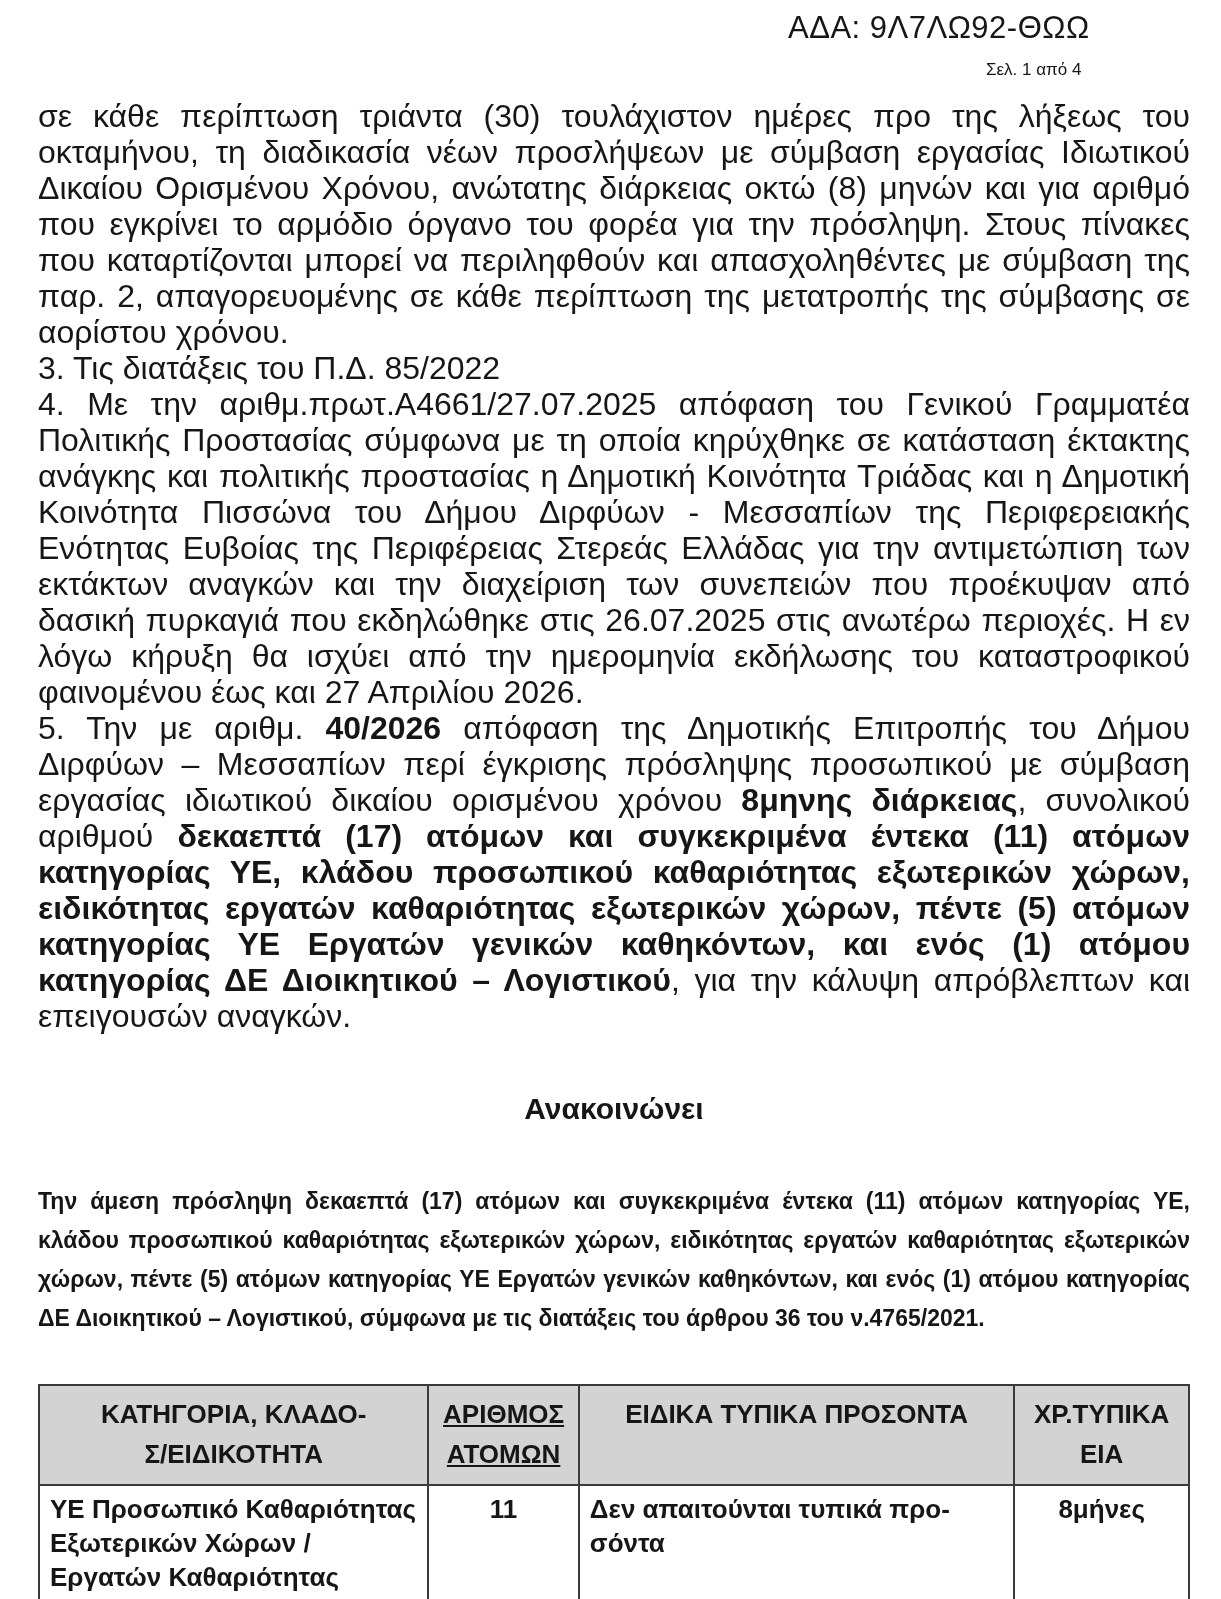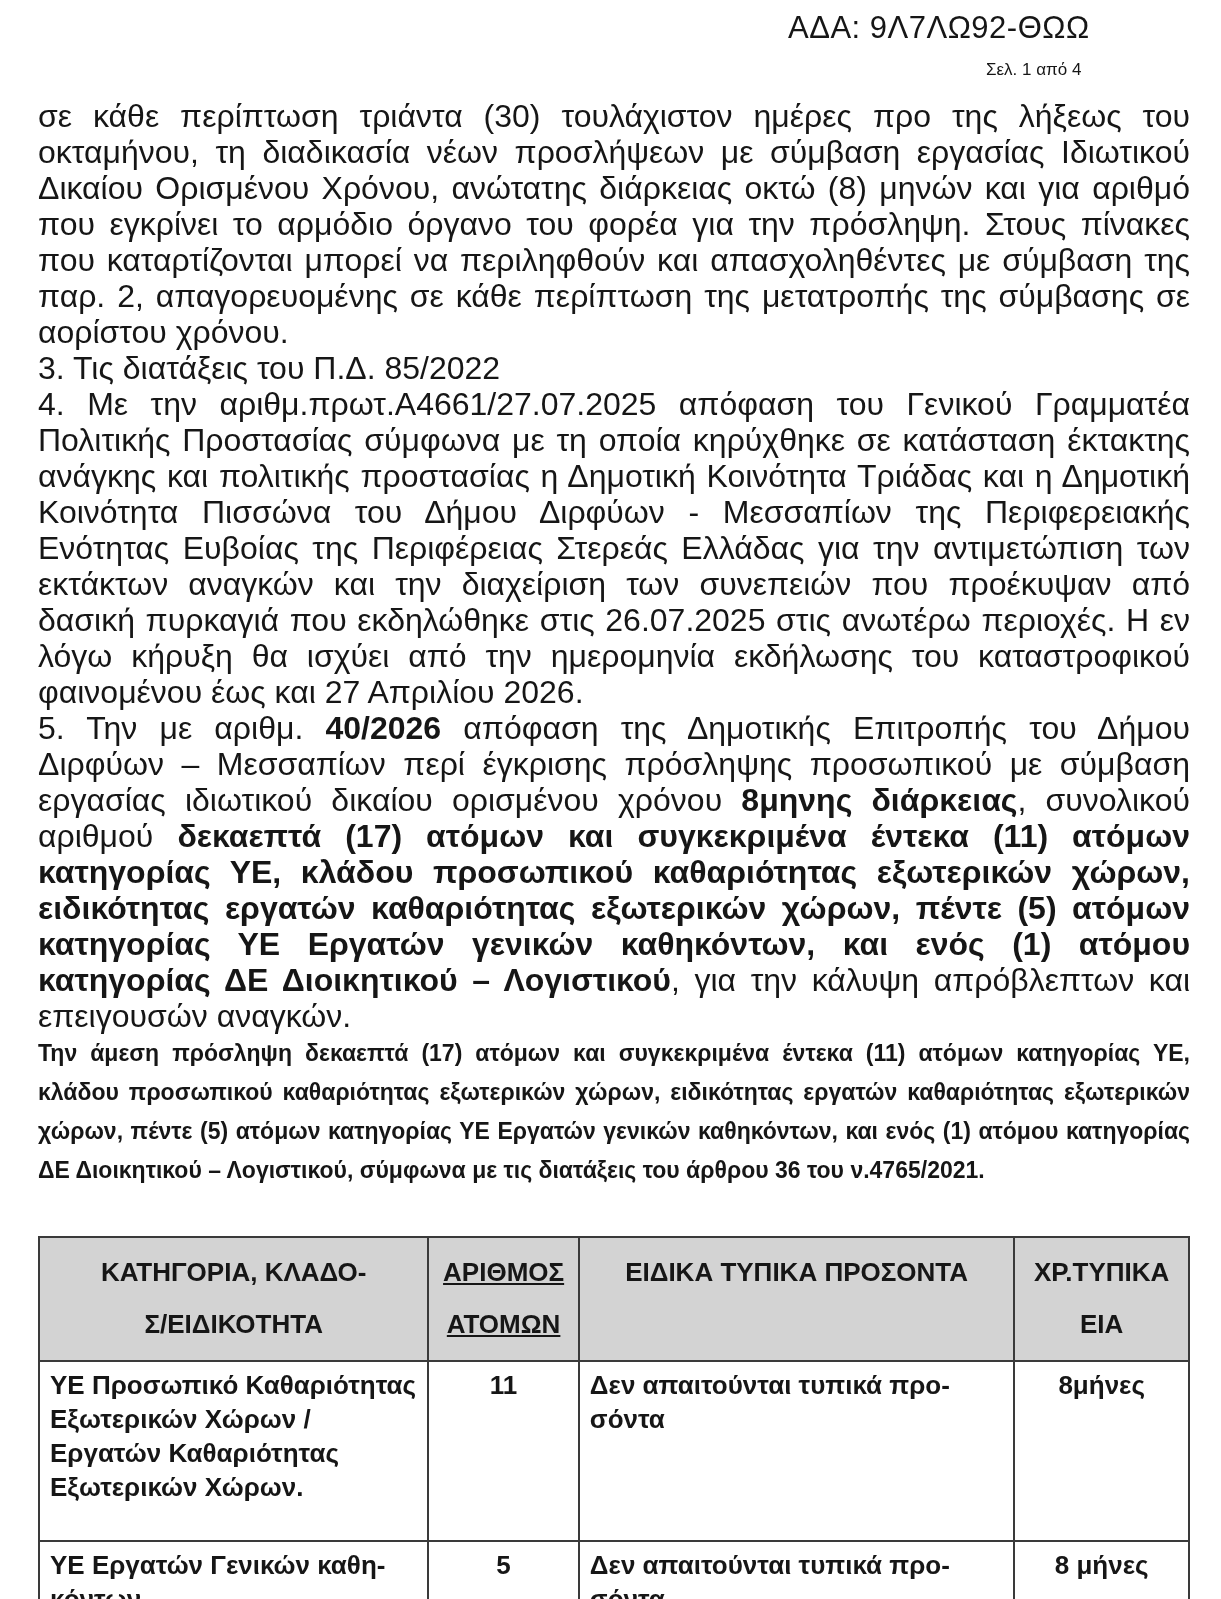--- a/index.html
+++ b/index.html
@@ -16,21 +16,21 @@
   .announce-heading{margin:58px 0 56px 0;text-align:center;font-size:30px;font-weight:700;}
   p.announce{margin:0;font-size:23px;line-height:39px;text-align:justify;font-weight:700;}
   table.positions{
     margin-top:46px;border-collapse:collapse;width:1152px;table-layout:fixed;
     font-size:26px;line-height:34px;font-weight:700;
   }
   table.positions th,table.positions td{
     border:2px solid #3a3a3a;vertical-align:top;padding:6px 10px 10px 10px;
     white-space:pre-line;overflow:hidden;
   }
-  table.positions th{background:#d3d3d3;text-align:center;line-height:52px;padding-top:8px;}
+  table.positions th{background:#d3d3d3;text-align:center;line-height:40px;padding-top:8px;}
   td.col0{width:366px;text-align:left;}
   td.col1{width:128px;text-align:center;}
   td.col2{width:412px;text-align:left;}
   td.col3{width:152px;text-align:center;}
   th.col0{width:366px;} th.col1{width:128px;text-decoration:underline;} th.col2{width:412px;} th.col3{width:152px;}
   tr.row-tall td{height:162px;}
   tr.row-short td{height:64px;}
 </style>
 </head>
 <body>
@@ -39,20 +39,21 @@
 
   <div class="ada">ΑΔΑ: 9Λ7ΛΩ92-ΘΩΩ</div>
   <div class="pagenum">Σελ. 1  από 4</div>
 
   <div class="content">
     <p class="body">σε κάθε περίπτωση τριάντα (30) τουλάχιστον ημέρες προ της λήξεως του οκταμήνου, τη διαδικασία νέων προσλήψεων με σύμβαση εργασίας Ιδιωτικού Δικαίου Ορισμένου Χρόνου, ανώτατης διάρκειας οκτώ (8) μηνών και για αριθμό που εγκρίνει το αρμόδιο όργανο του φορέα για την πρόσληψη. Στους πίνακες που καταρτίζονται μπορεί να περιληφθούν και απασχοληθέντες με σύμβαση της παρ. 2, απαγορευομένης σε κάθε περίπτωση της μετατροπής της σύμβασης σε αορίστου χρόνου.</p>
     <p class="body">3. Τις διατάξεις του Π.Δ. 85/2022</p>
     <p class="body">4. Με την αριθμ.πρωτ.Α4661/27.07.2025 απόφαση του Γενικού Γραμματέα Πολιτικής Προστασίας σύμφωνα με τη οποία κηρύχθηκε σε κατάσταση έκτακτης ανάγκης και πολιτικής προστασίας η Δημοτική Κοινότητα Τριάδας και η Δημοτική Κοινότητα Πισσώνα του Δήμου Διρφύων - Μεσσαπίων της Περιφερειακής Ενότητας Ευβοίας της Περιφέρειας Στερεάς Ελλάδας για την αντιμετώπιση των εκτάκτων αναγκών και την διαχείριση των συνεπειών που προέκυψαν από δασική πυρκαγιά που εκδηλώθηκε στις 26.07.2025 στις ανωτέρω περιοχές. Η εν λόγω κήρυξη θα ισχύει από την ημερομηνία εκδήλωσης του καταστροφικού φαινομένου έως και 27 Απριλίου 2026.</p>
     <p class="body"><span>5. Την με αριθμ. </span><span class="b">40/2026</span><span> απόφαση της Δημοτικής Επιτροπής του Δήμου Διρφύων – Μεσσαπίων περί έγκρισης πρόσληψης προσωπικού με σύμβαση εργασίας ιδιωτικού δικαίου ορισμένου χρόνου </span><span class="b">8μηνης διάρκειας</span><span>, συνολικού αριθμού </span><span class="b">δεκαεπτά (17) ατόμων και συγκεκριμένα έντεκα (11) ατόμων κατηγορίας ΥΕ, κλάδου προσωπικού καθαριότητας εξωτερικών χώρων, ειδικότητας εργατών καθαριότητας εξωτερικών χώρων, πέντε (5) ατόμων κατηγορίας ΥΕ Εργατών γενικών καθηκόντων, και ενός (1) ατόμου κατηγορίας ΔΕ Διοικητικού – Λογιστικού</span><span>, για την κάλυψη απρόβλεπτων και επειγουσών αναγκών.</span></p>
 
+    <div class="announce-heading">Ανακοινώνει</div>
 
     <p class="announce">Την άμεση πρόσληψη δεκαεπτά (17) ατόμων και συγκεκριμένα έντεκα (11) ατόμων κατηγορίας ΥΕ, κλάδου προσωπικού καθαριότητας εξωτερικών χώρων, ειδικότητας εργατών καθαριότητας εξωτερικών χώρων, πέντε (5) ατόμων κατηγορίας ΥΕ Εργατών γενικών καθηκόντων, και ενός (1) ατόμου κατηγορίας ΔΕ Διοικητικού – Λογιστικού, σύμφωνα με τις διατάξεις του άρθρου 36 του ν.4765/2021.</p>
 
     <table class="positions">
       <thead>
         <tr>
             <th class="col0">ΚΑΤΗΓΟΡΙΑ, ΚΛΑΔΟ-
 Σ/ΕΙΔΙΚΟΤΗΤΑ</th>
             <th class="col1">ΑΡΙΘΜΟΣ
 ΑΤΟΜΩΝ</th>

